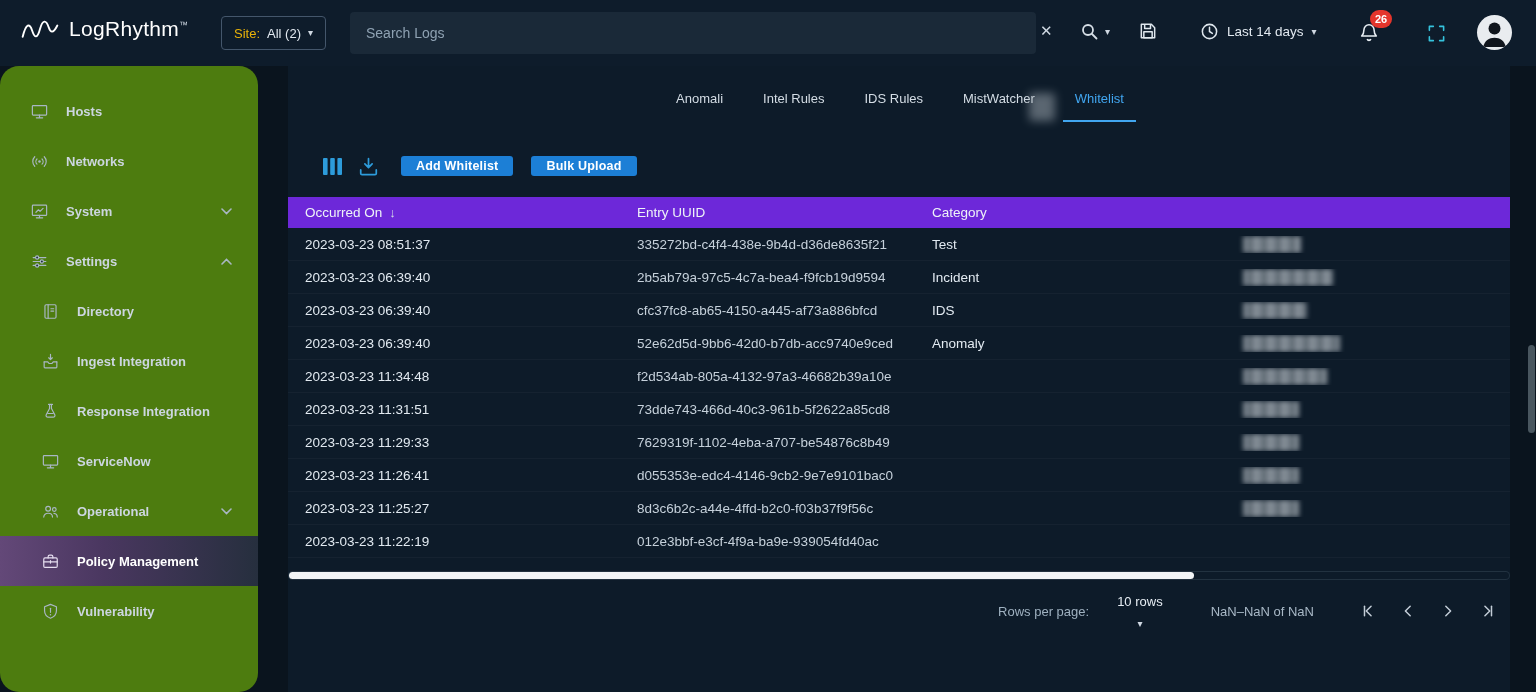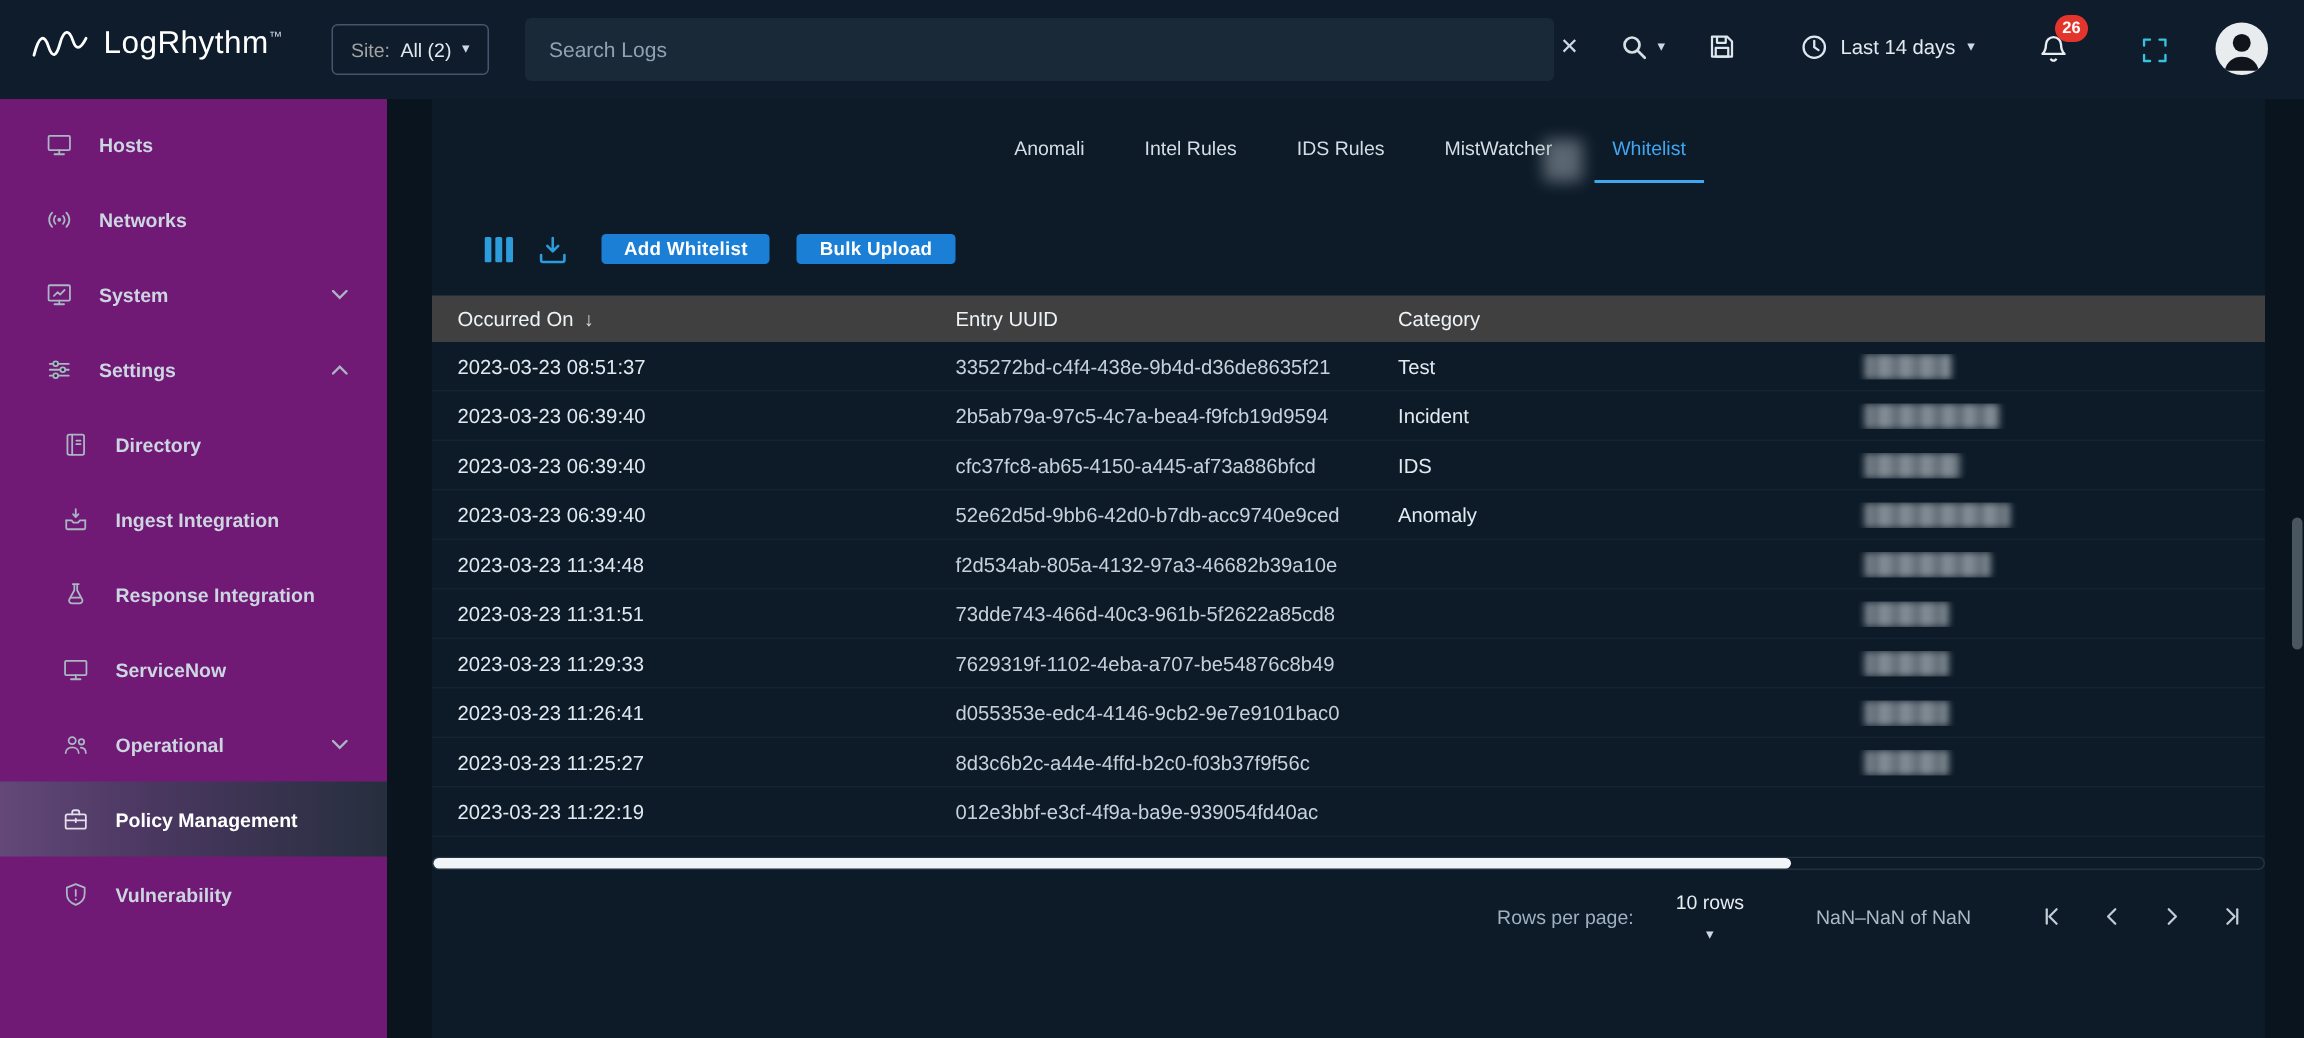--- a/index.html
+++ b/index.html
@@ -6,37 +6,37 @@
   html,body{width:1536px;height:692px;}
   body{background:#0a141e;font-family:"Liberation Sans","DejaVu Sans",sans-serif;overflow:hidden;color:#dfe7ee;}
   .app{position:relative;width:1536px;height:692px;overflow:hidden;}
 
   
   .topbar{position:absolute;left:0;top:0;right:0;height:66px;background:#0e1c2b;z-index:5;}
   .logo{position:absolute;left:20px;top:16px;display:flex;align-items:center;gap:9px;color:#fff;cursor:pointer;}
   .logo-text{font-size:21px;font-weight:500;letter-spacing:.3px;}
   .tm{font-size:9px;vertical-align:super;color:#cfd8e2;}
   .site-btn{position:absolute;left:221px;top:16px;height:34px;display:flex;align-items:center;gap:7px;padding:0 12px;border:1px solid #44566b;border-radius:4px;background:transparent;color:#e2e9f0;font-size:13px;cursor:pointer;}
-  .site-label{color:#a3a3a3;}
+  .site-label{color:#eab308;}
   .caret{font-size:10px;color:#cfd8e2;line-height:1;}
   .searchbar{position:absolute;left:350px;top:12px;width:686px;height:42px;background:#1a2938;border-radius:4px;display:flex;align-items:center;padding:0 16px;}
   .search-input{flex:1;background:transparent;border:0;outline:0;color:#dfe7ee;font-size:14px;font-family:inherit;}
   .search-input::placeholder{color:#8fa2b3;}
   .tb-abs{position:absolute;display:flex;align-items:center;gap:6px;color:#d6dee6;cursor:pointer;}
   .x-icon{left:1040px;top:22px;font-size:15px;color:#cfd8e2;}
   .zoom-group{left:1080px;top:22px;}
   .save-icon{left:1138px;top:21px;}
   .timerange{left:1200px;top:22px;color:#e2e9f0;font-size:13.5px;gap:8px;}
   .bell-wrap{left:1358px;top:22px;}
   .badge{position:absolute;top:-12px;left:12px;min-width:22px;height:18px;border-radius:9px;background:#e4352c;color:#fff;font-size:11px;font-weight:bold;display:flex;align-items:center;justify-content:center;padding:0 4px;}
   .fullscreen{left:1427px;top:24px;}
   .avatar{position:absolute;left:1477px;top:15px;width:35px;height:35px;border-radius:50%;background:#e9ecef;display:flex;align-items:center;justify-content:center;cursor:pointer;overflow:hidden;}
 
   
-  .sidebar{position:absolute;left:0;top:66px;bottom:0;width:258px;background:#701a75;padding-top:5px;z-index:4;}
+  .sidebar{position:absolute;left:0;top:66px;bottom:0;width:258px;background:#4d7c0f;padding-top:20px;z-index:4;border-radius:19px;}
   .nav-item{height:50px;display:flex;align-items:center;gap:17px;padding-left:29px;color:#ccd6e0;font-size:13px;font-weight:bold;cursor:pointer;position:relative;}
   .nav-item.sub{padding-left:40px;}
   .nicon{width:20px;display:flex;justify-content:center;color:#a9b7c4;}
   .chev{position:absolute;right:26px;color:#a9b7c4;display:flex;}
   .chev.up svg{transform:rotate(180deg);}
   .nav-item.active{background:linear-gradient(90deg,#634878 0%,#4a3760 40%,#262f3e 100%);color:#fff;}
   .nav-item.active .nicon{color:#e6def0;}
 
   
   .main{position:absolute;left:258px;top:66px;right:0;bottom:0;background:#0a141e;}
@@ -48,21 +48,21 @@
   .tab-mask{position:absolute;right:-20px;top:2px;width:26px;height:28px;background:#a7b0b8;opacity:.5;filter:blur(5px);border-radius:3px;}
 
   .toolbar{display:flex;align-items:center;margin:34px 0 0 35px;}
   .icon-btn{display:flex;align-items:center;cursor:pointer;}
   .dl-gap{margin-left:16px;}
   .btn{height:20px;border:0;border-radius:3px;background:#1c7fd6;color:#fff;font-weight:bold;font-size:12.5px;padding:0 15px;cursor:pointer;font-family:inherit;letter-spacing:.2px;}
   .btn-add{margin-left:22px;}
   .btn-bulk{margin-left:18px;}
 
   .table{margin-top:21px;}
-  .thead{display:grid;grid-template-columns:332px 295px 311px 1fr;height:31px;align-items:center;background:#404040;color:#eef3f8;font-size:13.5px;}
+  .thead{display:grid;grid-template-columns:332px 295px 311px 1fr;height:31px;align-items:center;background:#6d28d9;color:#eef3f8;font-size:13.5px;}
   .thead .cell{padding-left:17px;display:flex;align-items:center;gap:7px;cursor:pointer;}
   .sort-arrow{font-size:13px;color:#d6dee6;}
   .trow{display:grid;grid-template-columns:332px 295px 311px 1fr;height:33px;align-items:center;border-bottom:1px solid #152230;font-size:13.5px;color:#e2eaf1;}
   .trow .cell{padding-left:17px;white-space:nowrap;overflow:hidden;}
   .c-uuid{color:#c6d1db;}
   .mask{height:17px;background:repeating-linear-gradient(90deg,#97a0a8 0 5px,#737d86 5px 10px,#a8b0b7 10px 14px);filter:blur(2.5px);border-radius:2px;opacity:.8;}
 
   .hscroll{position:relative;margin-top:13px;height:9px;border-radius:5px;box-shadow:inset 0 0 0 1px #223240;}
   .hthumb{position:absolute;left:1px;top:1px;height:7px;width:905px;background:#f2f5f7;border-radius:4px;cursor:pointer;}
 

